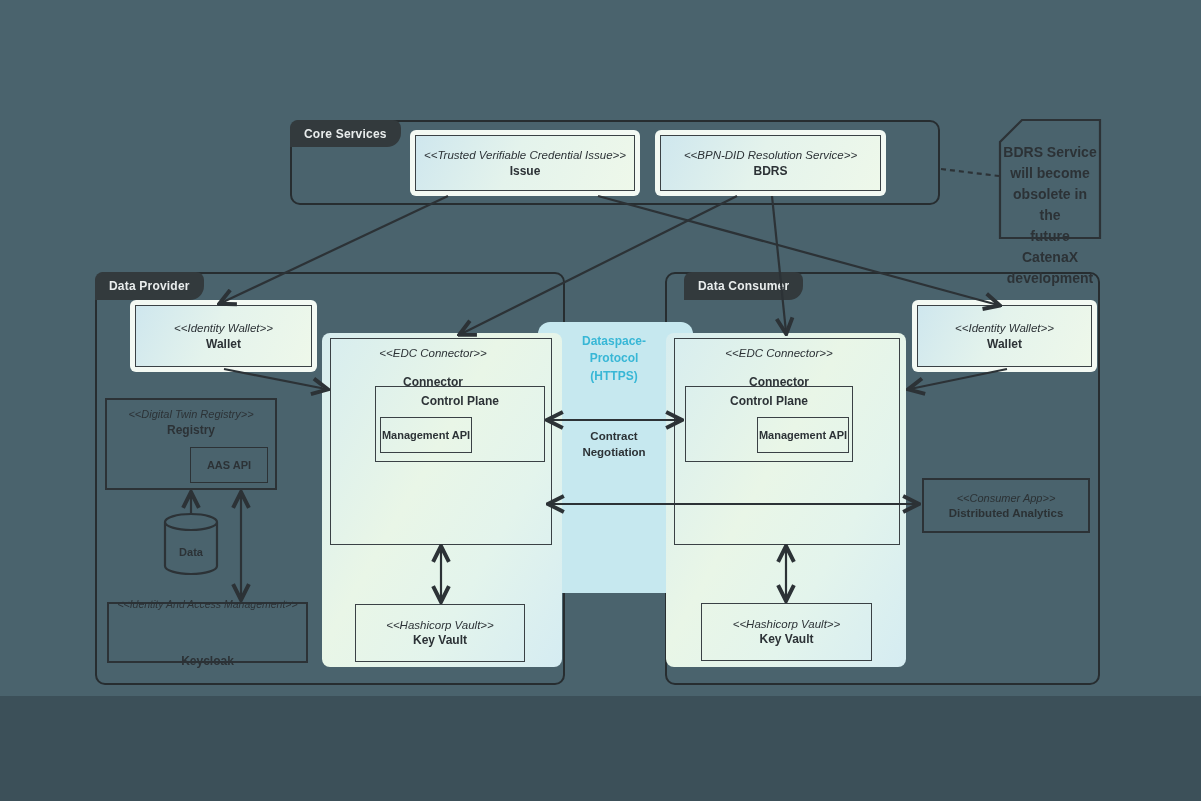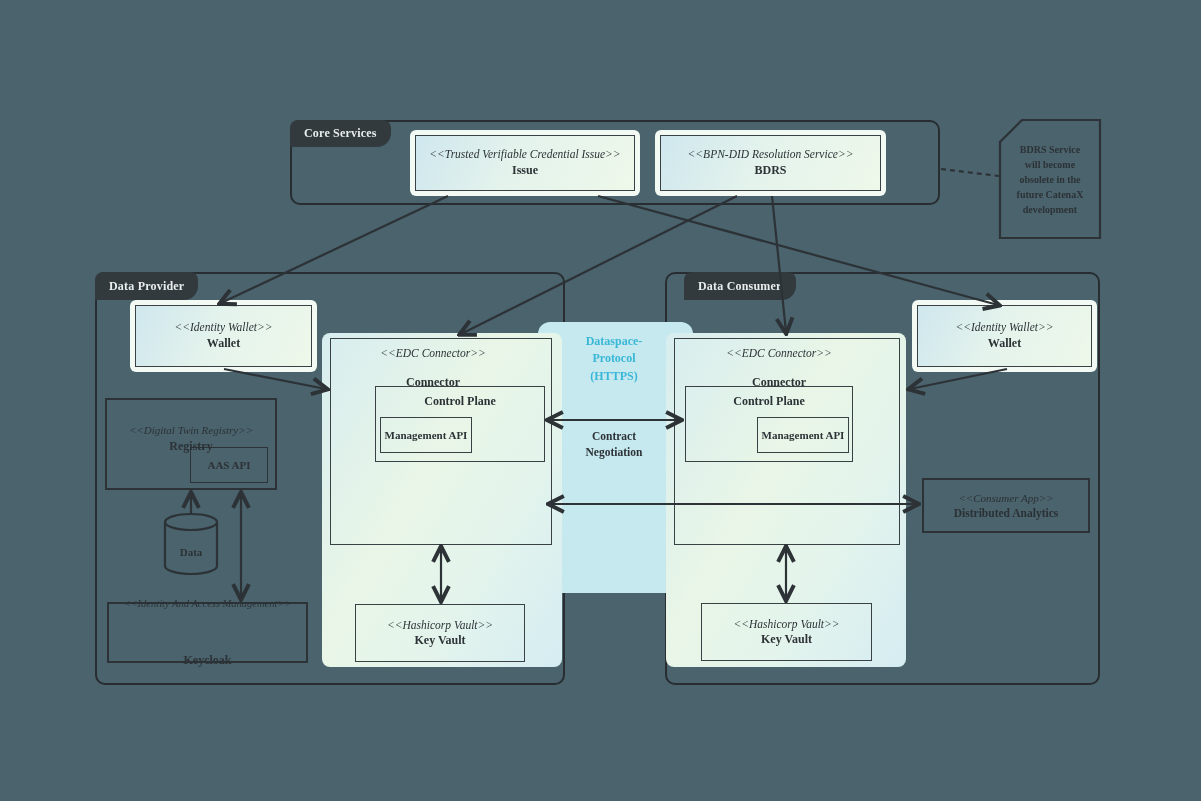--- a/index.html
+++ b/index.html
@@ -1,23 +1,23 @@
 <!DOCTYPE html>
 <html style="--bg: #4a636d; --ink: #2c3236; --tab-bg: #333a3d; --tab-text: #e9eded; --glow: #f3f9f3; --blue-panel: #c6e8ef; --accent: #38b7d6;"><head>
 <meta charset="utf-8">
 <style>
   :root{
     --bg:#4a636d; --ink:#2c3236; --tab-bg:#333a3d; --tab-text:#e9eded;
     --glow:#f3f9f3; --blue-panel:#c6e8ef; --accent:#38b7d6;
   }
   html,body{margin:0;padding:0;background:#3c5059;}
   #canvas{
-    position:relative; width:1201px; height:801px; overflow:hidden;
+    position:relative; width:1201px; height:696px; overflow:hidden;
     background:var(--bg);
-    font-family:Liberation Serif, serif;
+    font-family:Liberation Sans, sans-serif;
     color:var(--ink);
   }
   .abs{position:absolute;box-sizing:border-box;}
   
   .group{border:2px solid #272d30;border-radius:10px;background:transparent;z-index:2;}
   .tab{
     background:var(--tab-bg);color:var(--tab-text);font-weight:bold;font-size:12px;
     display:flex;align-items:center;padding:0 14px;
     border-radius:8px 8px 14px 0;z-index:4;letter-spacing:.2px;
   }
@@ -49,21 +49,21 @@
   .bluePanel{background:var(--blue-panel);border-radius:12px;z-index:5;}
   .protocolTxt{
     z-index:20;color:var(--accent);font-weight:bold;font-size:12px;line-height:1.45;
     text-align:center;white-space:pre-line;
   }
   .flowLabel{
     z-index:20;font-weight:bold;font-size:11.5px;line-height:1.4;text-align:center;
     white-space:pre-line;color:var(--ink);
   }
   .noteTxt{
-    z-index:20;font-weight:bold;font-size:10px;line-height:1.5;text-align:center;
+    z-index:20;font-weight:bold;font-size:14px;line-height:1.5;text-align:center;
     white-space:pre-line;color:var(--ink);
   }
   .appTxt{color:#2b3134;text-align:right;}
   svg.overlay{position:absolute;left:0;top:0;z-index:50;pointer-events:none;}
 </style>
 </head>
 <body>
 
 <div id="canvas">
 
@@ -108,21 +108,21 @@
 future CatenaX
 development</div>
 
   <div class="abs glow" style="left:130px;top:300px;width:187px;height:72px;">
     <div class="inner">
       <span class="stereo">&lt;&lt;Identity Wallet&gt;&gt;</span>
       <span class="nname">Wallet</span>
     </div>
   </div>
 
-  <div class="abs plain" style="left:105px;top:398px;width:172px;height:92px;justify-content:flex-start;padding-top:24px;">
+  <div class="abs plain" style="left:105px;top:398px;width:172px;height:92px;justify-content:flex-start;padding-top:8px;">
     <span class="stereo" style="font-size:11px;">&lt;&lt;Digital Twin Registry&gt;&gt;</span>
     <span class="nname">Registry</span>
   </div>
   <div class="abs plain" style="left:190px;top:447px;width:78px;height:36px;border-width:1.5px;">
     <span class="nname" style="font-size:11px;">AAS API</span>
   </div>
 
   <div class="abs" style="left:165px;top:546px;width:52px;text-align:center;z-index:20;font-weight:bold;font-size:11px;">Data</div>
 
   <div class="abs plain" style="left:107px;top:602px;width:201px;height:61px;gap:44px;">

